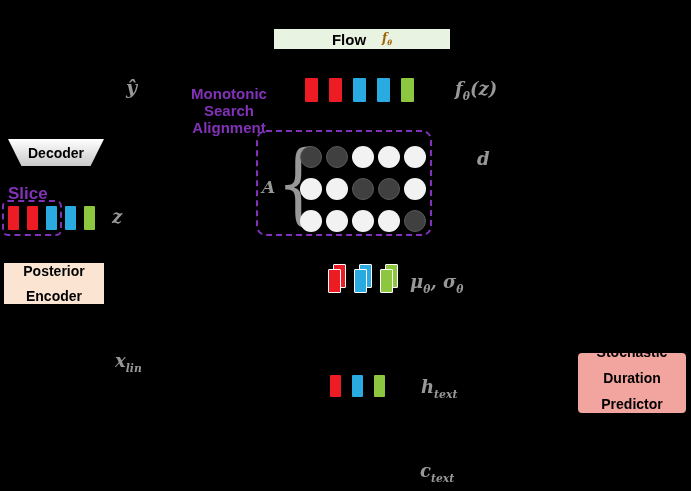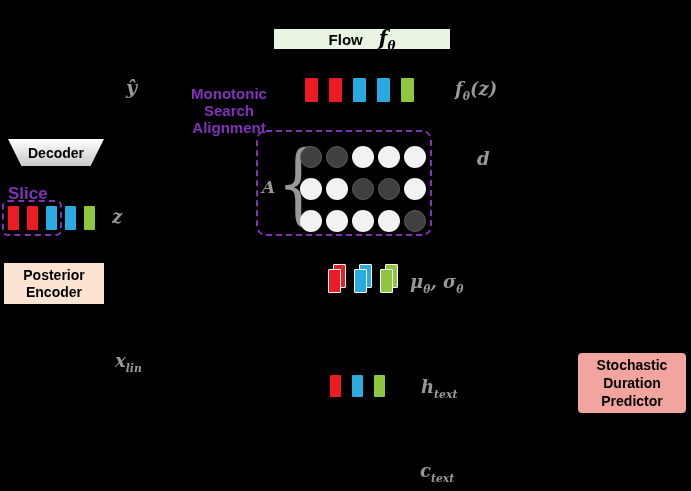--- a/index.html
+++ b/index.html
@@ -1,20 +1,20 @@
 <!DOCTYPE html>
 <html style="--background: #000000; --purple: #8232b8; --math-gray: #989898; --box-green: #e9f3e2; --box-peach: #fbe5d2; --box-salmon: #f2a49e; --dot-filled: #404040; --dot-empty: #f2f2f2;"><head>
 <meta charset="utf-8">
 <style>
   html,body{margin:0;padding:0;background:#000;}
   .canvas{position:relative;width:691px;height:491px;background:var(--background,#000);
           font-family:"Liberation Sans",sans-serif;overflow:hidden;}
   .abs{position:absolute;}
   .box{display:flex;align-items:center;justify-content:center;border:2px solid #000;
-       box-sizing:border-box;color:#000;font-weight:bold;}
+       box-sizing:border-box;color:#000;font-weight:bold;gap:8px;}
   .green-box{background:var(--box-green,#e9f3e2);}
   .math{font-family:"DejaVu Serif",serif;font-style:italic;font-weight:bold;
         color:var(--math-gray,#909090);white-space:nowrap;}
   .math sub{font-size:0.6em;}
   .purple-text{color:var(--purple,#8232b8);font-weight:bold;text-align:center;}
   .dashed{border:2.5px dashed var(--purple,#8232b8);border-radius:10px;box-sizing:border-box;}
   .bar-row{display:flex;}
   .bar{border-radius:1px;}
   .bars-lg{gap:11px;}  .bars-lg .bar{width:13px;height:24px;}
   .bars-z{gap:8px;}    .bars-z .bar{width:11px;height:24px;}
@@ -28,21 +28,21 @@
   .pair .back{left:5px;top:0;}
   .pair .front{left:0;top:5px;}
 </style>
 </head>
 <body>
 
 <div class="canvas">
 
   <div class="abs box green-box" style="left:272px;top:27px;width:180px;height:24px;font-size:15px;gap:16px;">
     <span>Flow</span>
-    <span class="math" style="color:#000000;font-size:20px;"><span>f</span><sub>θ</sub></span>
+    <span class="math" style="color:#a16207;font-size:12px;"><span>f</span><sub>θ</sub></span>
   </div>
 
   <span class="abs math" style="left:126px;top:76px;font-size:19px;">ŷ</span>
 
   <div class="abs bar-row bars-lg" style="left:305px;top:78px;">
       <div class="bar" style="background: rgb(237, 28, 36);"></div>
       <div class="bar" style="background: rgb(237, 28, 36);"></div>
       <div class="bar" style="background: rgb(41, 171, 226);"></div>
       <div class="bar" style="background: rgb(41, 171, 226);"></div>
       <div class="bar" style="background: rgb(141, 198, 63);"></div>
@@ -122,21 +122,21 @@
         <div class="bar front" style="background: rgb(141, 198, 63);"></div>
       </div>
     </div>
   <span class="abs math" style="left:410px;top:271px;font-size:18px;"><span>μ</span><sub>θ</sub><span>, </span><span>σ</span><sub>θ</sub></span>
 
 
   <span class="abs math" style="left:115px;top:350px;font-size:18px;"><span>x</span><sub>lin</sub></span>
 
 
   <div class="abs box" style="left:576px;top:351px;width:112px;height:64px;background:var(--box-salmon,#f2a49e);
-              border-radius:6px;font-size:14px;flex-direction:column;line-height:18px;">
+              border-radius:6px;font-size:14px;flex-direction:column;line-height:18px;justify-content:flex-end;">
     <span>Stochastic</span>
     <span>Duration</span>
     <span>Predictor</span>
   </div>
 
   <div class="abs bar-row bars-h" style="left:330px;top:375px;">
       <div class="bar" style="background: rgb(237, 28, 36);"></div>
       <div class="bar" style="background: rgb(41, 171, 226);"></div>
       <div class="bar" style="background: rgb(141, 198, 63);"></div>
     </div>

